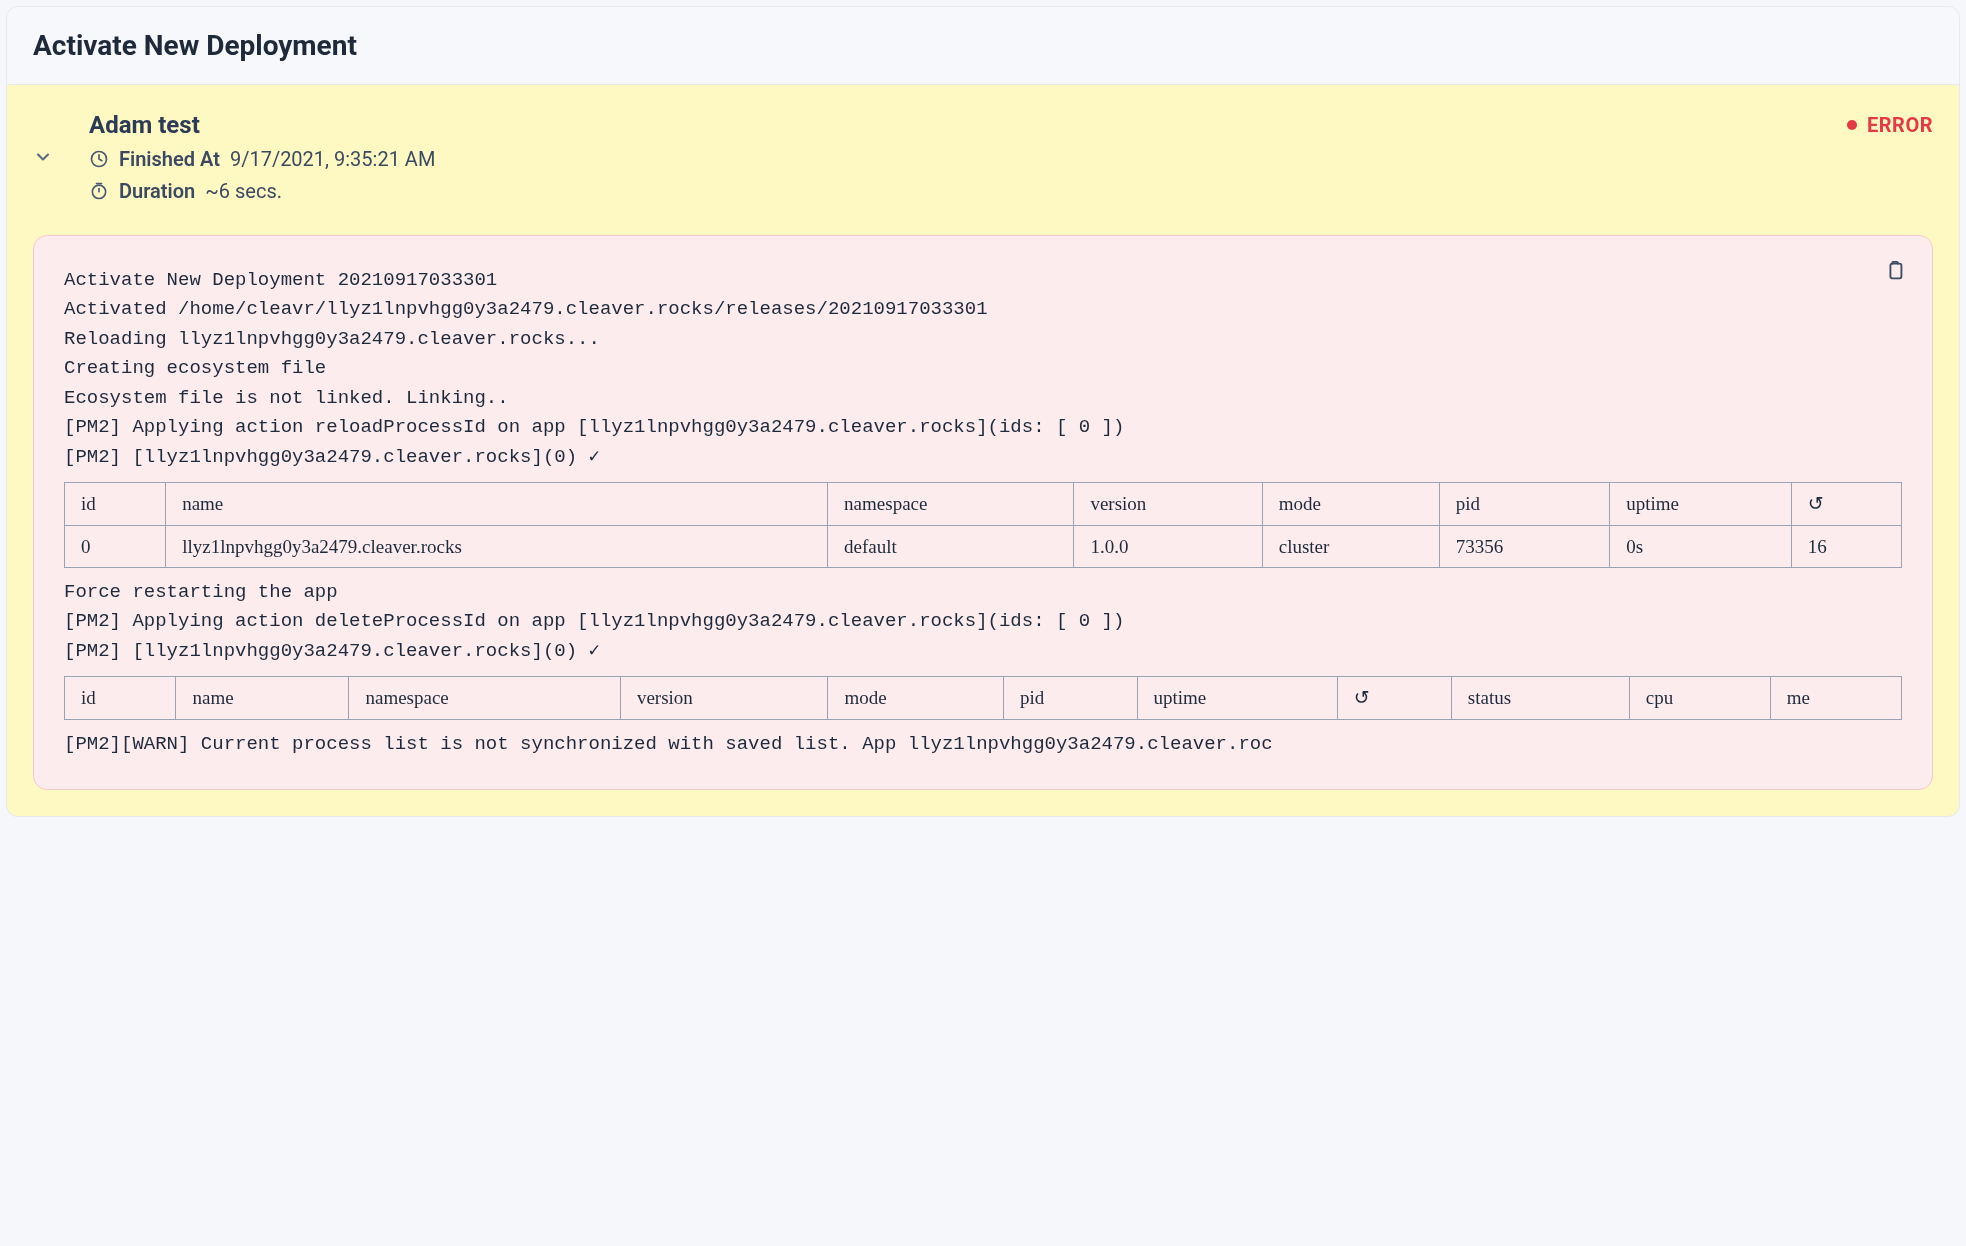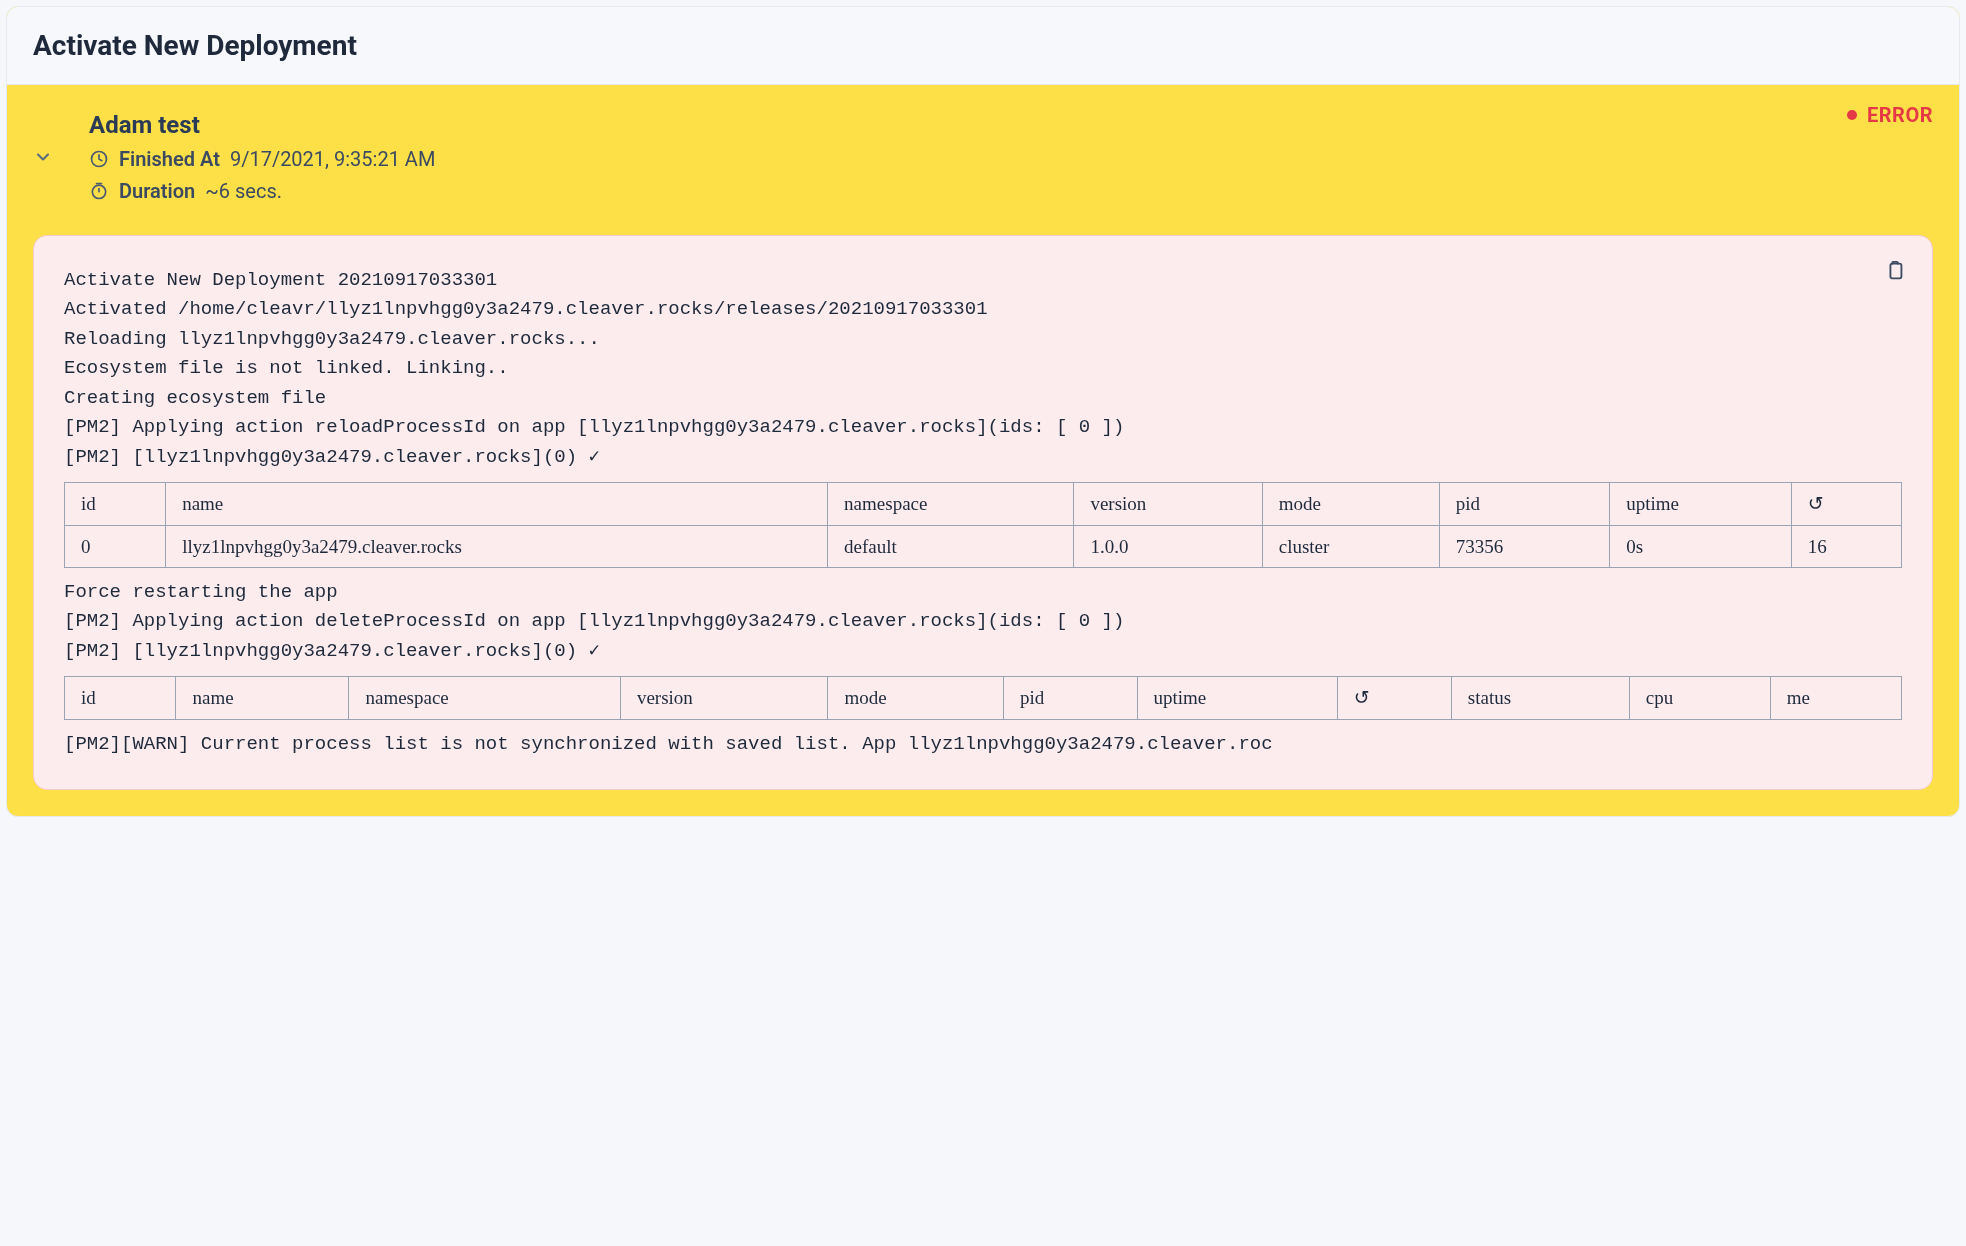--- a/index.html
+++ b/index.html
@@ -3,21 +3,21 @@
   <meta charset="utf-8">
   <style>
     * { box-sizing: border-box; margin: 0; padding: 0; }
     body {
       font-family: -apple-system, BlinkMacSystemFont, "Segoe UI", Roboto, Helvetica, Arial, sans-serif;
       background: #f5f7fa;
       color: #1e2a3b;
       padding: 0;
     }
     .panel {
-      background: #fde047;
+      background: #fef9c3;
       border: 1px solid #e6e9ee;
       border-radius: 12px;
       overflow: hidden;
     }
     .header {
       background: #f6f8fb;
       padding: 22px 26px;
       border-bottom: 1px solid #e6e9ee;
     }
     .header h1 {
@@ -46,21 +46,21 @@
       gap: 10px;
       font-size: 20px;
       color: #4b5a72;
       margin-top: 8px;
       text-align: right;
     }
     .meta-line .label { font-weight: 600; color: #3c4a61; }
     .meta-line .value { color: #3c4a61; }
     .status-badge {
       position: absolute;
-      top: 18px;
+      top: 28px;
       right: 26px;
       display: flex;
       align-items: center;
       gap: 10px;
       color: #e63946;
       font-weight: 700;
       font-size: 20px;
       letter-spacing: .5px;
     }
     .status-dot {
@@ -164,22 +164,22 @@
           <svg width="22" height="22" viewBox="0 0 24 24" fill="none" stroke="currentColor" stroke-width="2" stroke-linecap="round" stroke-linejoin="round">
               <rect x="7" y="4" width="12" height="16" rx="2"></rect>
               <path d="M9 4V3a1 1 0 0 1 1-1h4a1 1 0 0 1 1 1v1"></path>
             </svg>
         </button>
 
         <div id="lines-pre">
             <div class="log-line">Activate New Deployment 20210917033301</div>
             <div class="log-line">Activated /home/cleavr/llyz1lnpvhgg0y3a2479.cleaver.rocks/releases/20210917033301</div>
             <div class="log-line">Reloading llyz1lnpvhgg0y3a2479.cleaver.rocks...</div>
+            <div class="log-line">Creating ecosystem file</div>
             <div class="log-line">Ecosystem file is not linked. Linking..</div>
-            <div class="log-line">Creating ecosystem file</div>
             <div class="log-line">[PM2] Applying action reloadProcessId on app [llyz1lnpvhgg0y3a2479.cleaver.rocks](ids: [ 0 ])</div>
             <div class="log-line">[PM2] [llyz1lnpvhgg0y3a2479.cleaver.rocks](0) ✓</div>
           </div>
 
         <table class="ascii-table">
           <thead>
               <tr id="t1-head" class="ascii-row">
                 <th>id</th>
                 <th>name</th>
                 <th>namespace</th>

